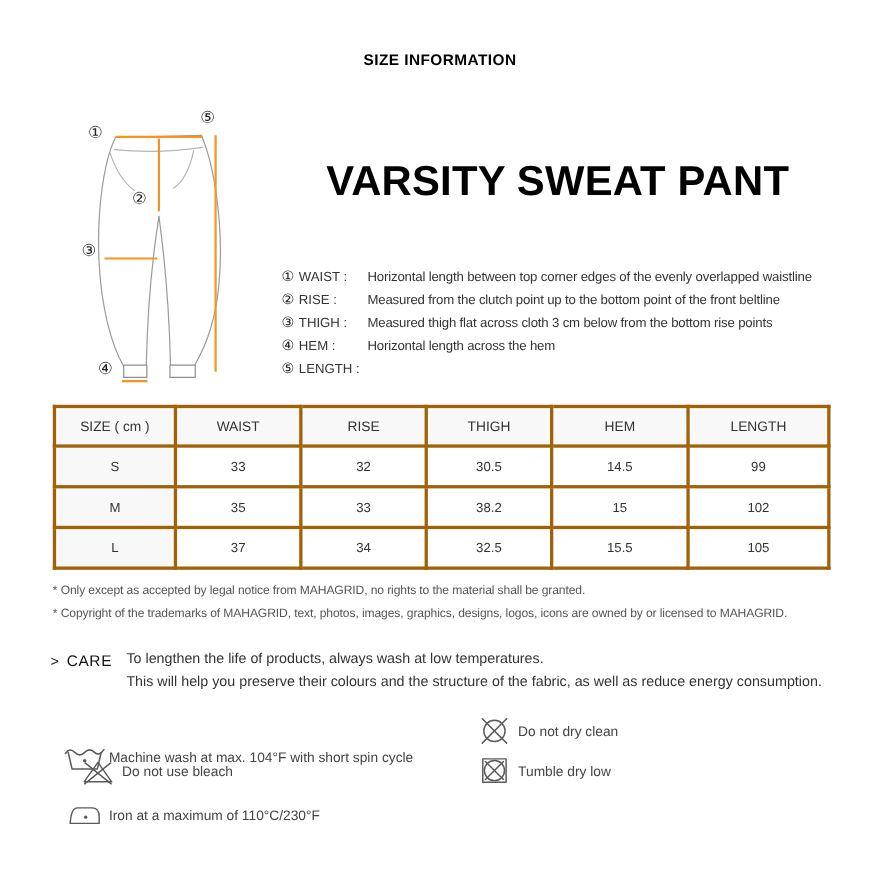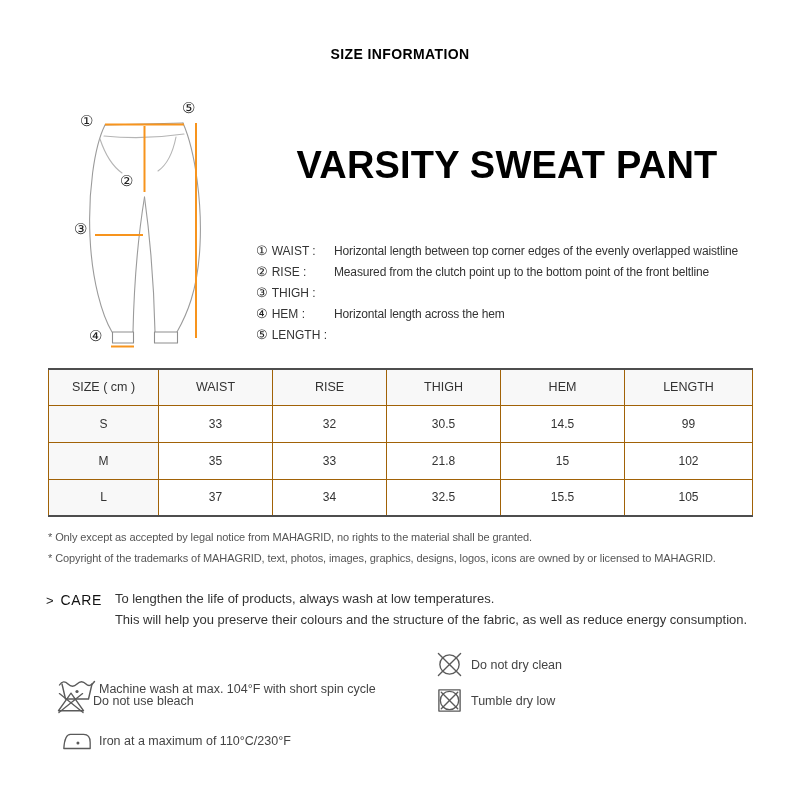--- a/index.html
+++ b/index.html
@@ -27,40 +27,40 @@
   .measurements { position: absolute; left: 256px; top: 240px; width: 505px; }
   .mrow { display: flex; align-items: center; height: 21px; font-size: 12px; color: #333; }
   .mlabel { flex: 0 0 78px; display: flex; align-items: center; gap: 4px; white-space: nowrap; }
   .mnum { font-size: 13px; color: #222; }
   .mdesc { white-space: nowrap; letter-spacing: -0.15px; text-align: right; }
 
   
   .size-table { position: absolute; left: 48px; top: 368px; width: 704px;
     border-collapse: collapse; table-layout: fixed; text-align: center;
     border: 1px solid #4d4d4d; border-top-width: 2px; border-bottom-width: 2px; }
-  .size-table th, .size-table td { border: 1px solid #a16207; font-weight: 400; color: #333; }
+  .size-table th, .size-table td { border: 3px solid #a16207; font-weight: 400; color: #333; }
   .size-table thead th { height: 36px; background: #f8f8f8; font-size: 12.5px; }
   .size-table tbody td { height: 37px; background: #fff; font-size: 12px; }
   .size-table tbody td.szcol { background: #f8f8f8; }
 
   
   .notes { position: absolute; left: 48px; top: 531px; }
   .notes p { margin: 0 0 9px 0; font-size: 11px; color: #555; letter-spacing: -0.1px; white-space: nowrap; }
 
   
   .care-head { position: absolute; left: 46px; top: 591px; display: flex; align-items: flex-start; }
   .chev { font-size: 13px; color: #222; margin: 2px 7px 0 0; }
   .care-label { font-size: 14px; letter-spacing: 0.6px; color: #111; margin: 1px 13px 0 0; }
   .care-lines p { margin: 0 0 6px 0; font-size: 13px; color: #333; white-space: nowrap; }
 
   .care-item { position: absolute; display: flex; align-items: center; color: #444; font-size: 12.5px; }
   .care-item .icon-box { width: 42px; display: flex; justify-content: center; align-items: center; }
   .care-item span.txt { margin-left: 1px; white-space: nowrap; }
   .ci-l1 { left: 56px;  top: 676px; }
-  .ci-l2 { left: 50px;  top: 688px; }
+  .ci-l2 { left: 68px;  top: 688px; }
   .ci-l3 { left: 56px;  top: 730px; }
   .ci-r1 { left: 428px; top: 651px; }
   .ci-r2 { left: 428px; top: 687px; }
   .care-icon { stroke: #5a5a5a; fill: none; stroke-width: 1.4; stroke-linecap: round; stroke-linejoin: round; }
 </style>
 </head>
 <body>
 
 <div class="page">
 
@@ -111,20 +111,21 @@
           <span class="mnum">②</span>
           <span>RISE :</span>
         </span>
       <span class="mdesc">Measured from the clutch point up to the bottom point of the front beltline</span>
     </div>
     <div class="mrow">
       <span class="mlabel">
           <span class="mnum">③</span>
           <span>THIGH :</span>
         </span>
+      <span class="mdesc">Measured thigh flat across cloth 3 cm below from the bottom rise points</span>
     </div>
     <div class="mrow">
       <span class="mlabel">
           <span class="mnum">④</span>
           <span>HEM :</span>
         </span>
       <span class="mdesc">Horizontal length across the hem</span>
     </div>
     <div class="mrow">
       <span class="mlabel">
@@ -159,21 +160,21 @@
         <td>33</td>
         <td>32</td>
         <td>30.5</td>
         <td>14.5</td>
         <td>99</td>
       </tr>
       <tr>
         <td class="szcol">M</td>
         <td>35</td>
         <td>33</td>
-        <td>21.8</td>
+        <td>38.2</td>
         <td>15</td>
         <td>102</td>
       </tr>
       <tr>
         <td class="szcol">L</td>
         <td>37</td>
         <td>34</td>
         <td>32.5</td>
         <td>15.5</td>
         <td>105</td>

